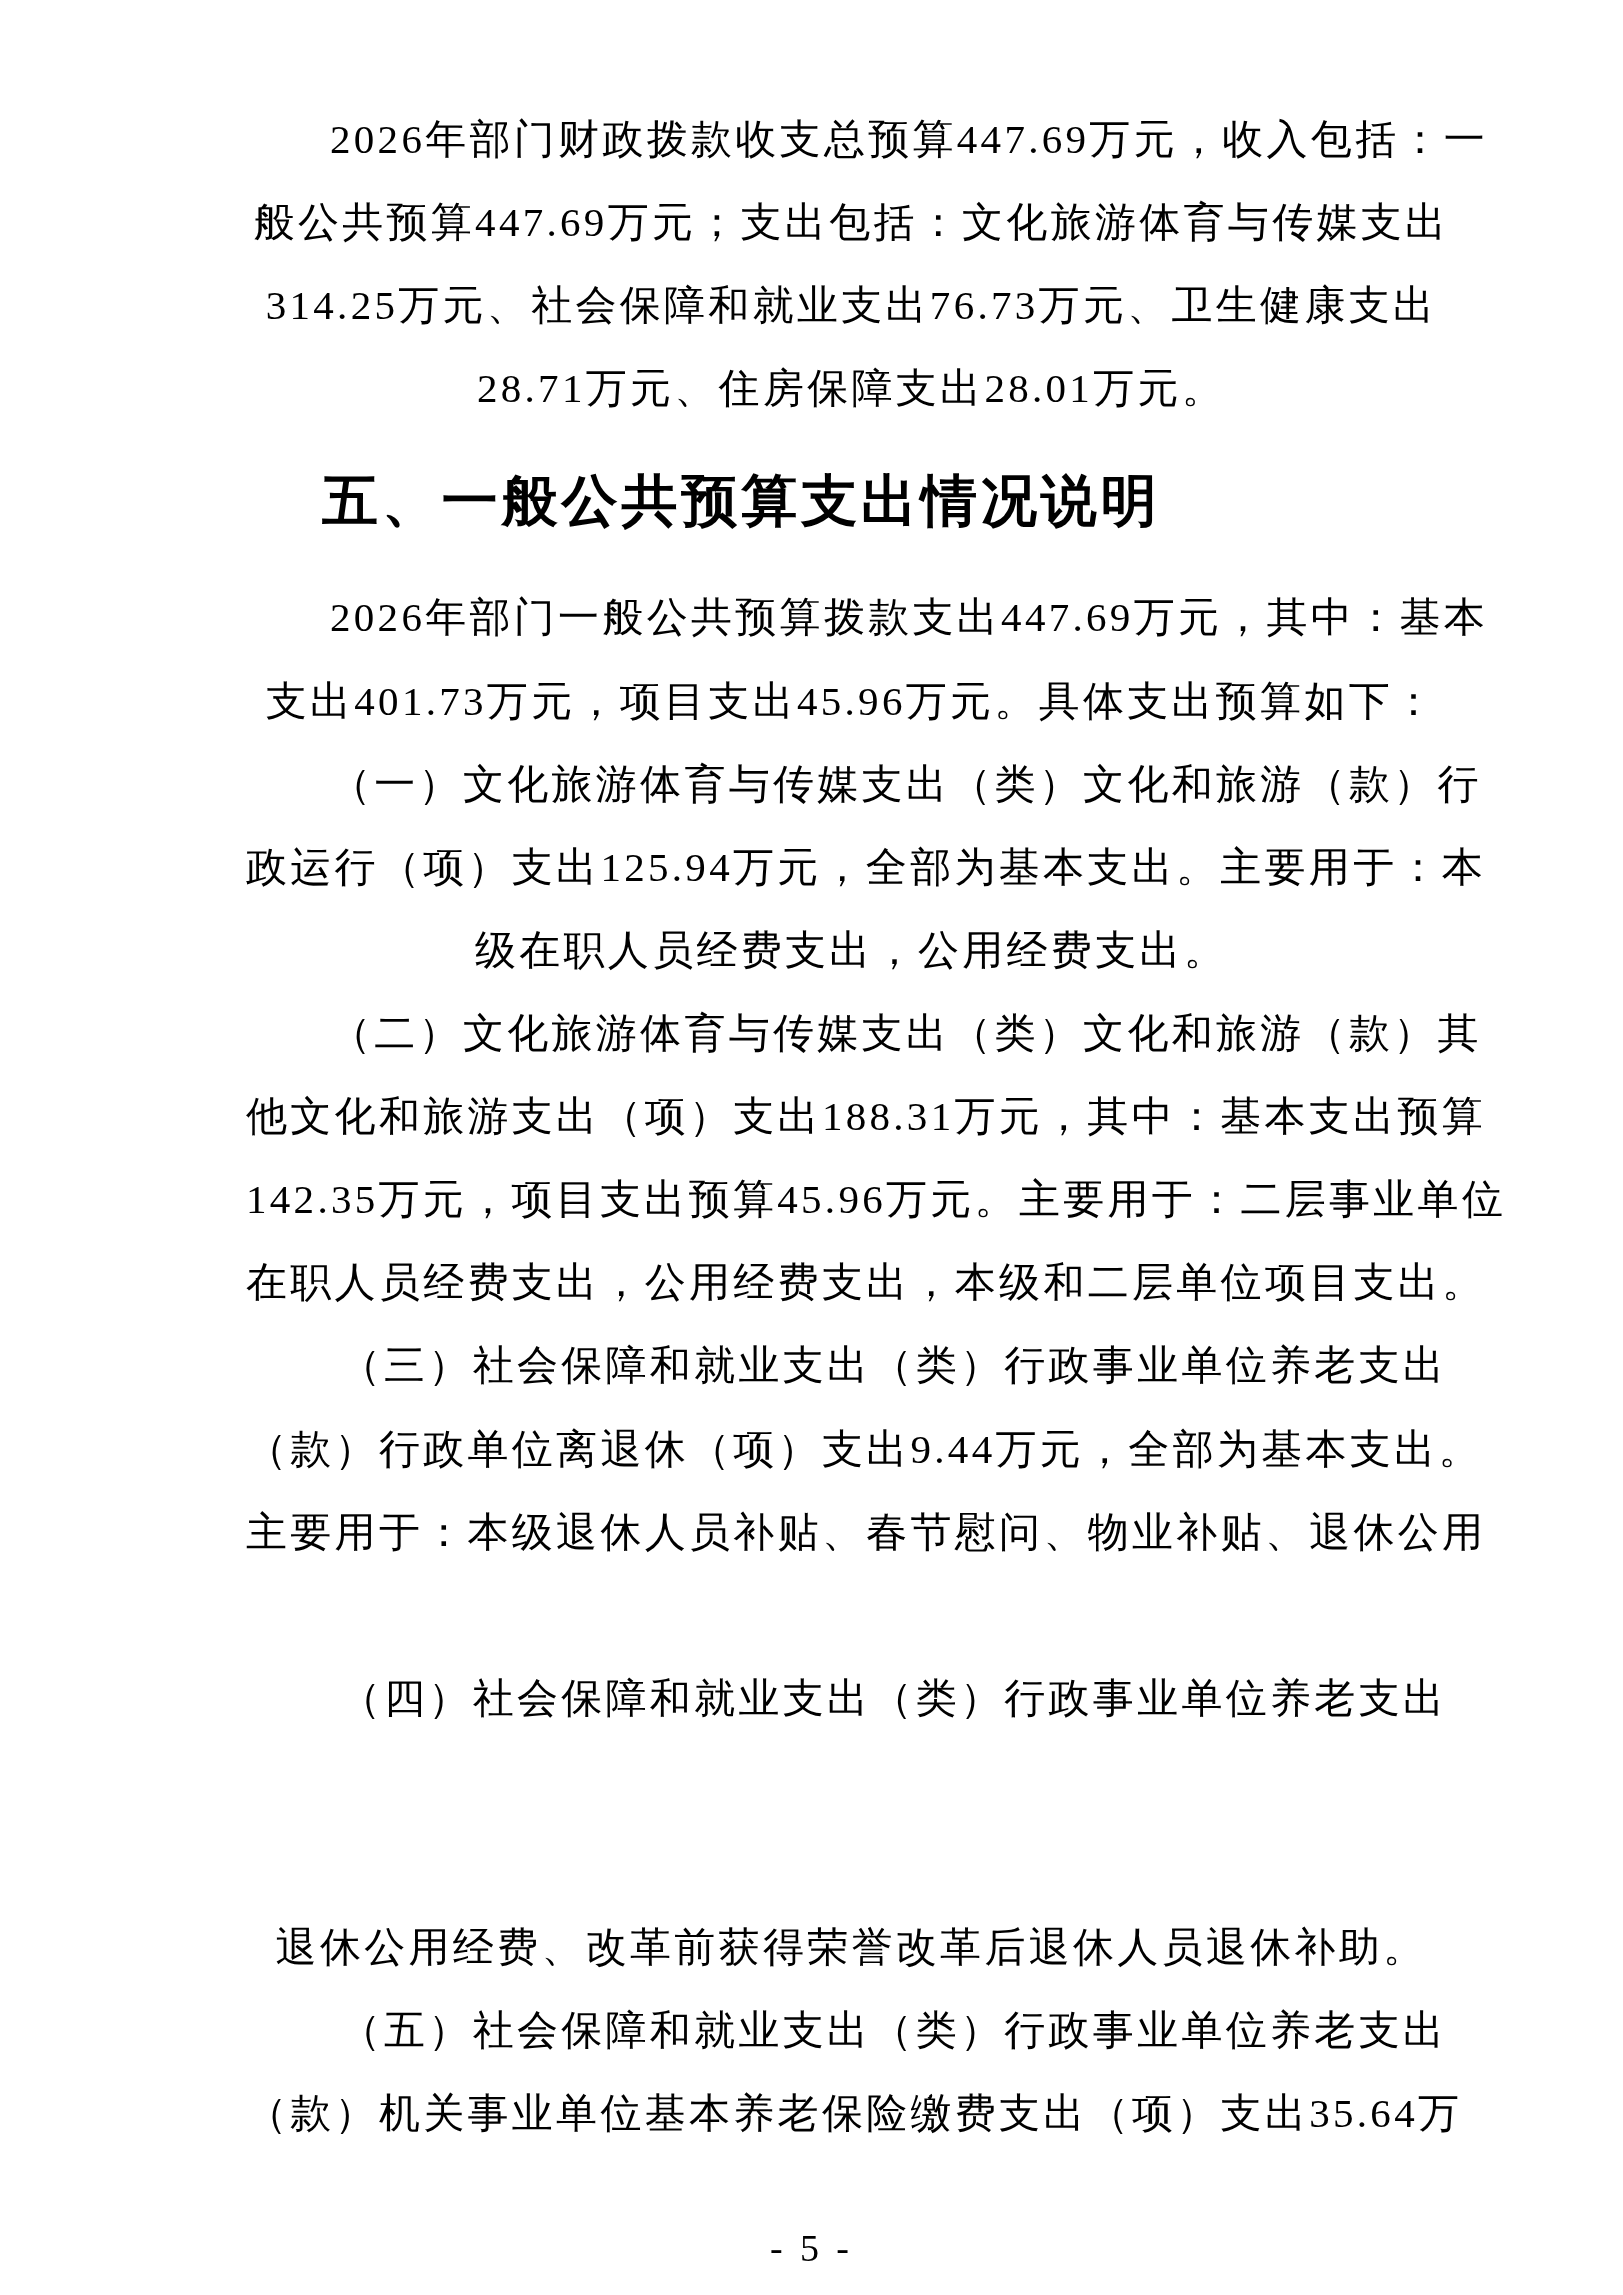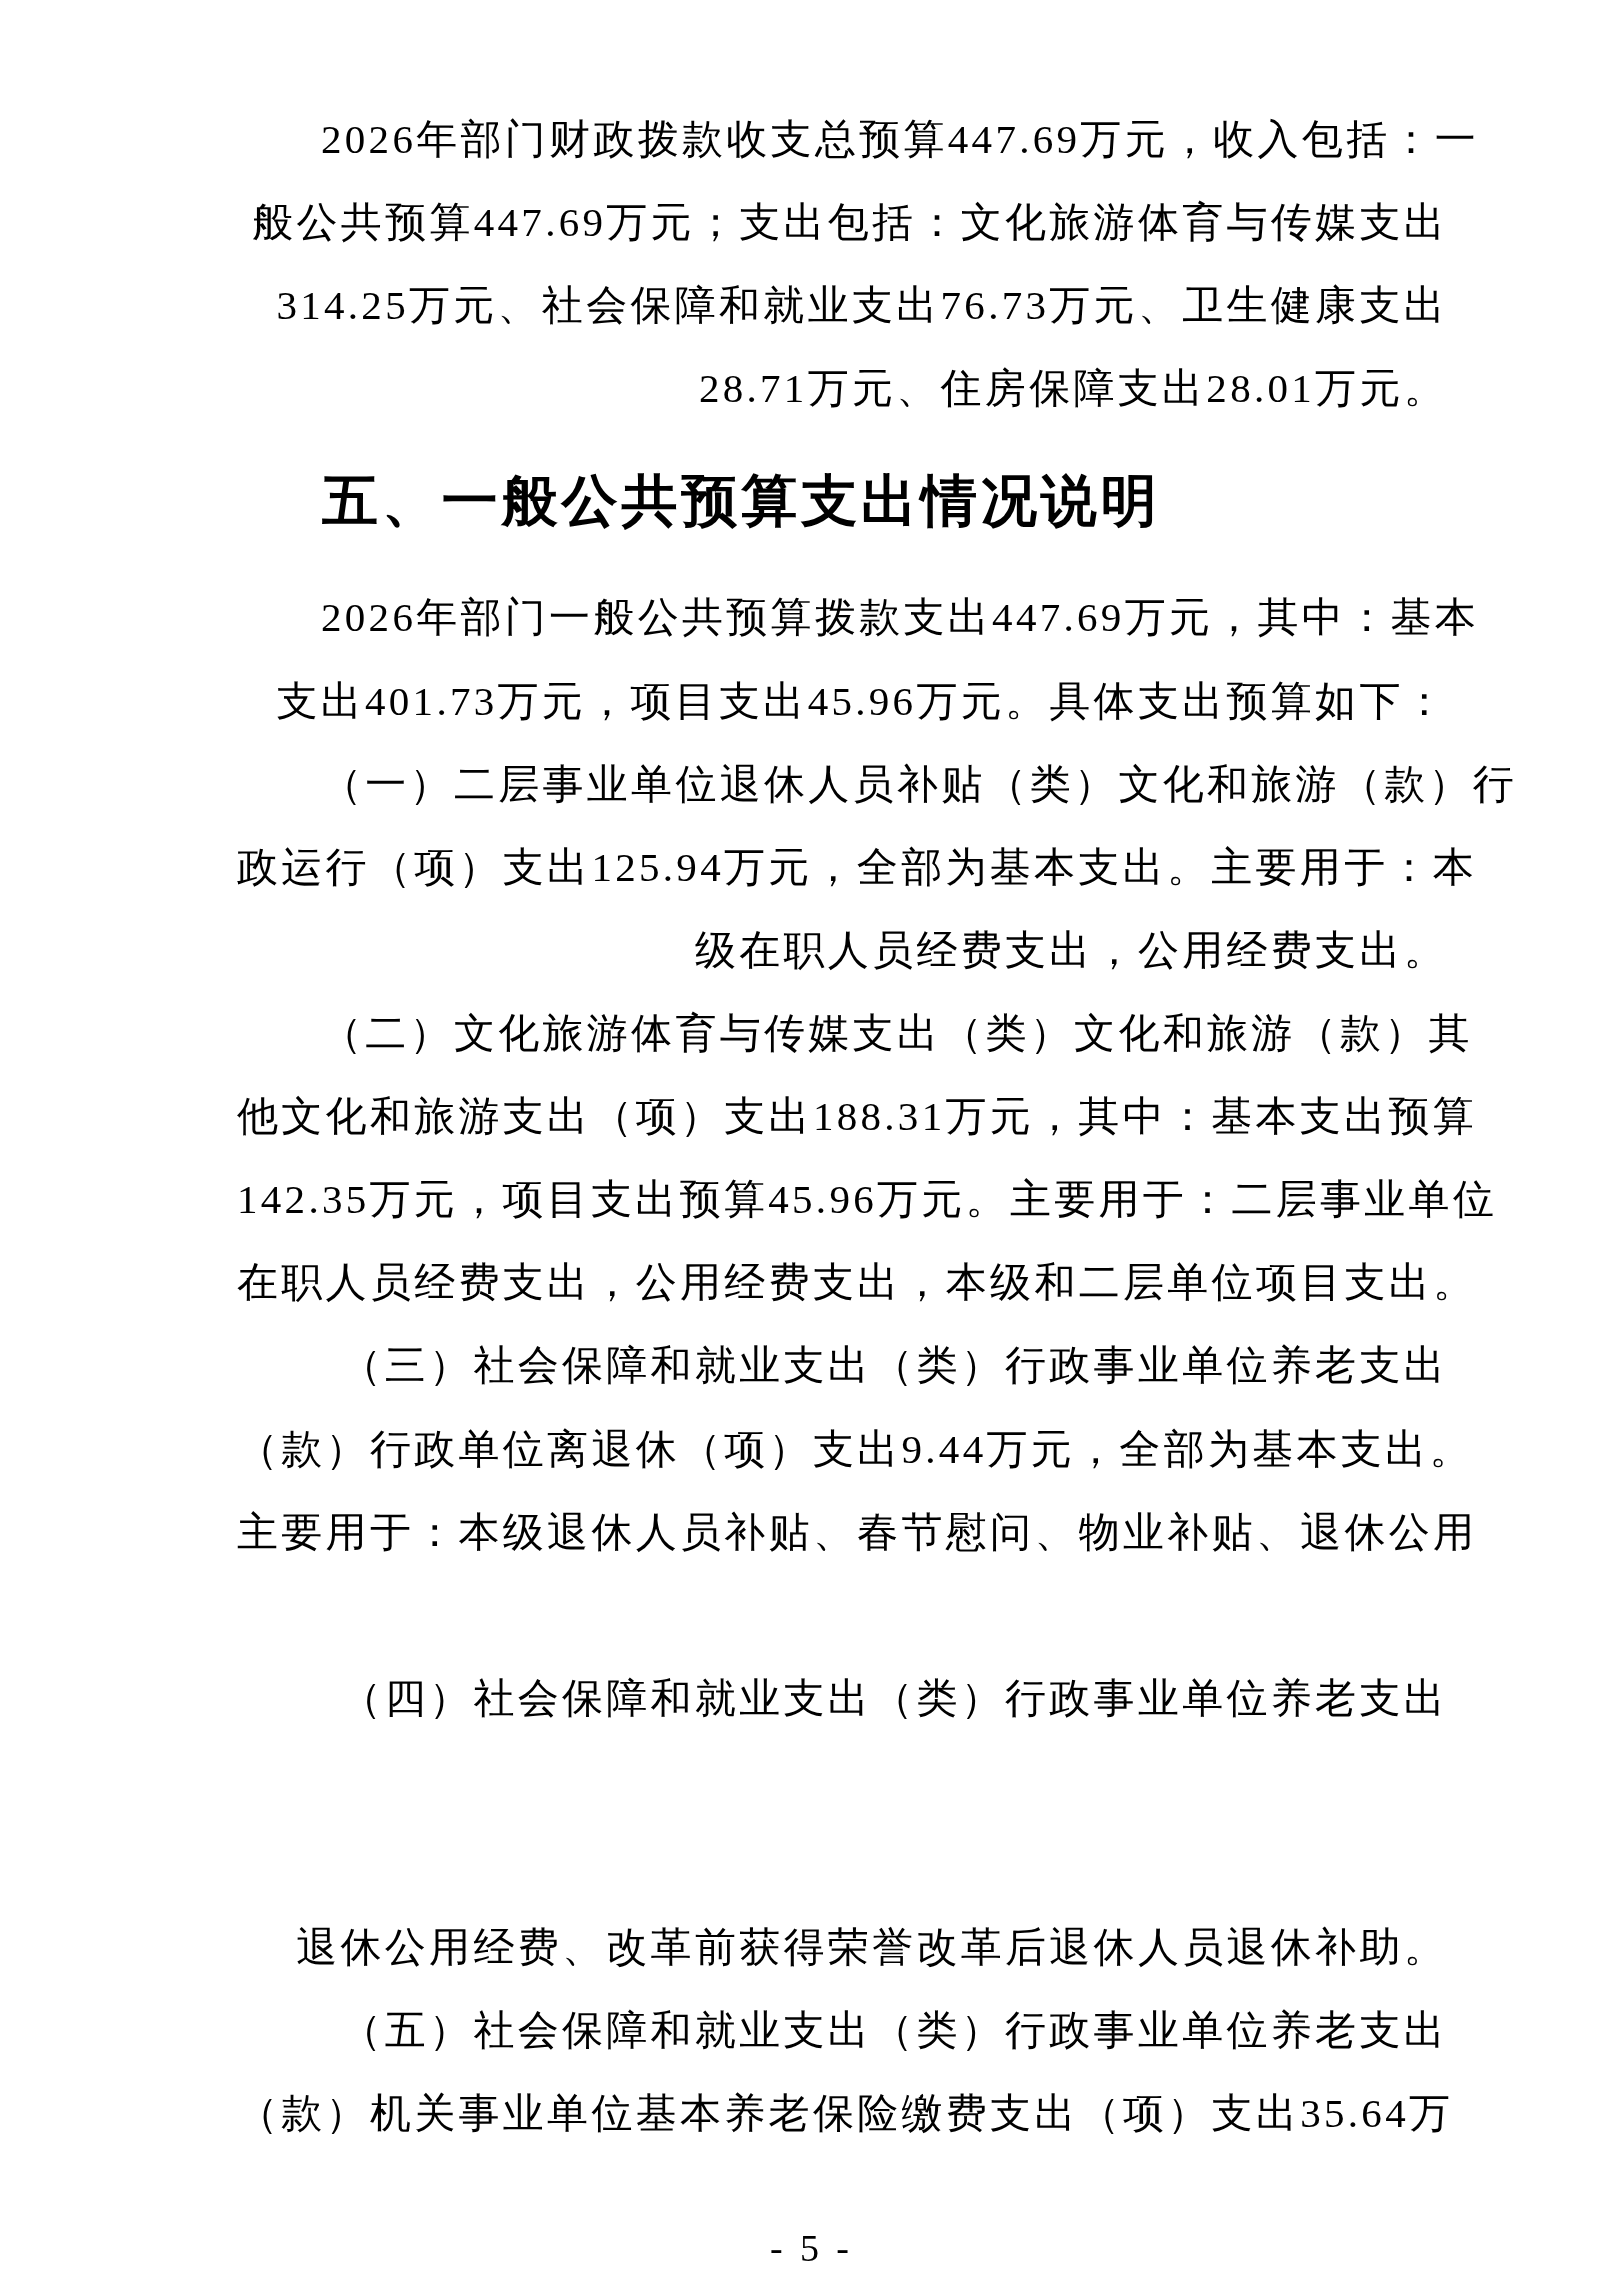--- a/index.html
+++ b/index.html
@@ -7,28 +7,28 @@
     position: relative;
     width: 1623px;
     height: 2295px;
     background: #ffffff;
     overflow: hidden;
     color: #000000;
     font-family: "Liberation Serif", "DejaVu Serif", serif;
   }
   .line {
     position: absolute;
-    left: 237px;
+    left: 246px;
     width: 1211px;
     height: 83px;
     line-height: 83px;
     font-size: 41px;
     letter-spacing: 3.3px;
     white-space: nowrap;
-    text-align: right;
+    text-align: center;
   }
   .indent { text-indent: 84px; }
   .heading-line {
     position: absolute;
     left: 237px;
     width: 1211px;
     height: 92px;
     line-height: 92px;
     font-size: 56px;
     font-weight: 700;
@@ -58,21 +58,21 @@
   <div class="line indent" style="top:98px">2026年部门财政拨款收支总预算447.69万元，收入包括：一</div>
   <div class="line" style="top:181px">般公共预算447.69万元；支出包括：文化旅游体育与传媒支出</div>
   <div class="line" style="top:264px">314.25万元、社会保障和就业支出76.73万元、卫生健康支出</div>
   <div class="line" style="top:347px">28.71万元、住房保障支出28.01万元。</div>
 
   <div class="heading-line" style="top:455px">五、一般公共预算支出情况说明</div>
 
   <div class="line indent" style="top:576px">2026年部门一般公共预算拨款支出447.69万元，其中：基本</div>
   <div class="line" style="top:660px">支出401.73万元，项目支出45.96万元。具体支出预算如下：</div>
 
-  <div class="line indent" style="top:743px">（一）二层事业单位退休人员补贴（类）文化和旅游（款）行</div>
+  <div class="line indent" style="top:743px">（一）文化旅游体育与传媒支出（类）文化和旅游（款）行</div>
   <div class="line" style="top:826px">政运行（项）支出125.94万元，全部为基本支出。主要用于：本</div>
   <div class="line" style="top:909px">级在职人员经费支出，公用经费支出。</div>
 
   <div class="line indent" style="top:992px">（二）文化旅游体育与传媒支出（类）文化和旅游（款）其</div>
   <div class="line" style="top:1075px">他文化和旅游支出（项）支出188.31万元，其中：基本支出预算</div>
   <div class="line" style="top:1158px">142.35万元，项目支出预算45.96万元。主要用于：二层事业单位</div>
   <div class="line" style="top:1241px">在职人员经费支出，公用经费支出，本级和二层单位项目支出。</div>
 
   <div class="line indent" style="top:1324px">（三）社会保障和就业支出（类）行政事业单位养老支出</div>
   <div class="line" style="top:1408px">（款）行政单位离退休（项）支出9.44万元，全部为基本支出。</div>

